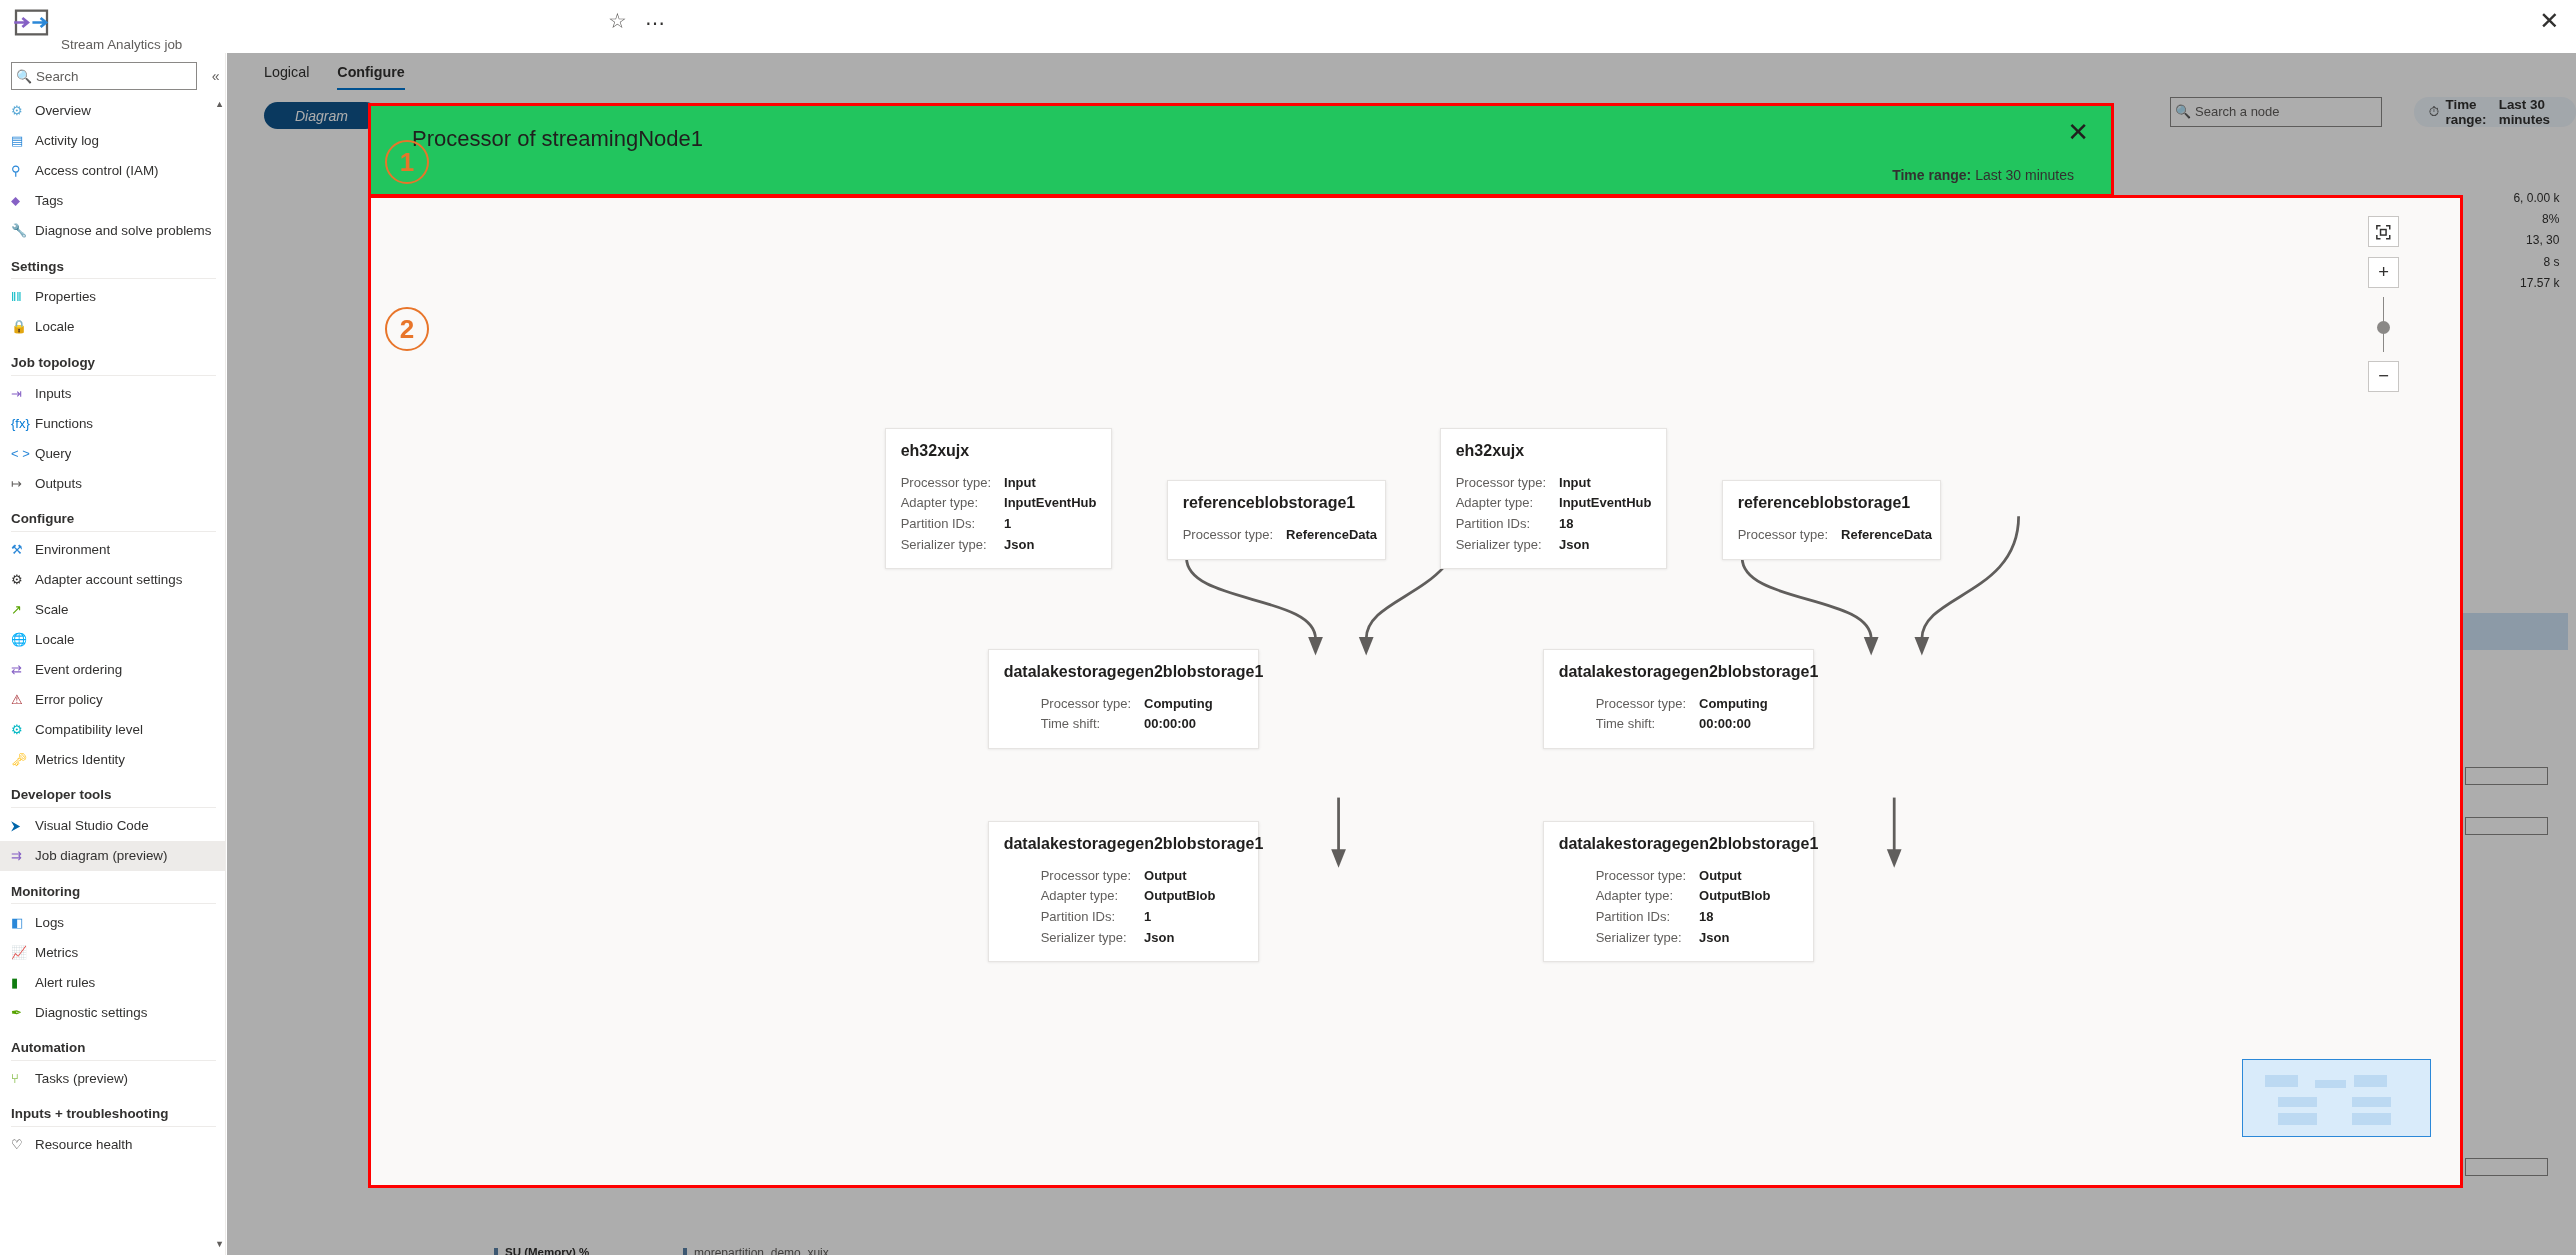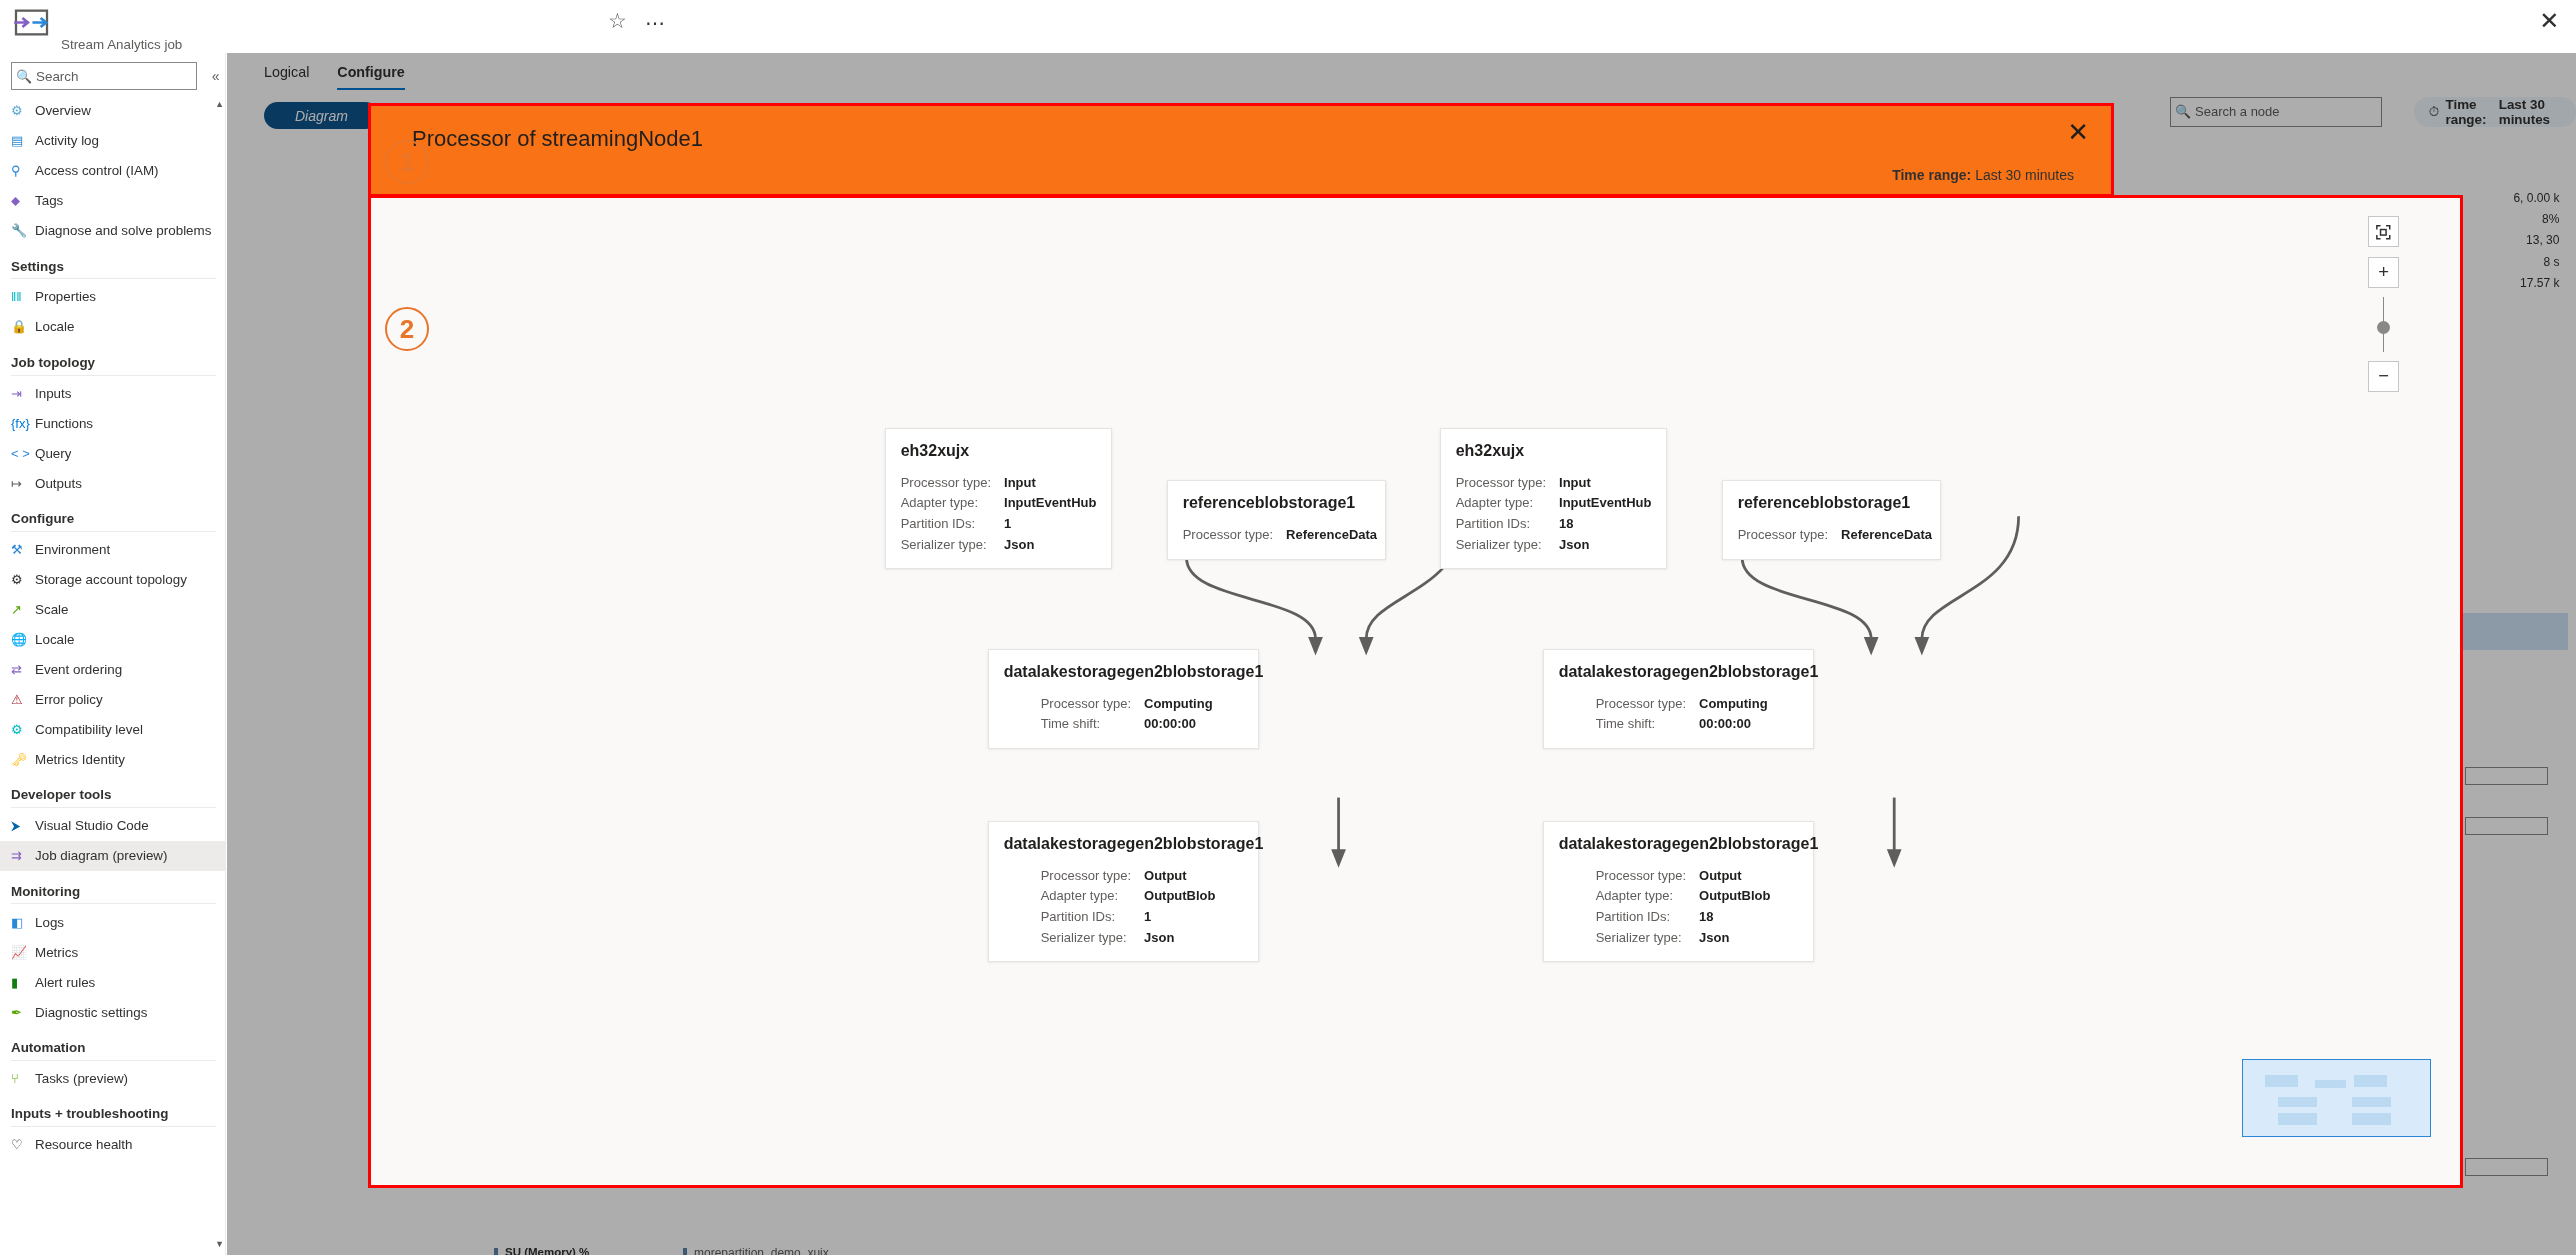--- a/index.html
+++ b/index.html
@@ -118,21 +118,21 @@
   .btile .bt-s { font-size: 12px; color: #605e5c; }
 
   .right-panel { position: absolute; left: 1879px; top: 134px; width: 470px; }
   .rp-row { font-size: 12px; color: #323130; text-align: right; padding: 3.7px 16.6px; }
   .blue-box { position: absolute; left: 2203px; top: 560px; width: 138px; height: 37px; background: #cfe4f7; }
   .dd { position: absolute; width: 83px; height: 18.4px; border: 0.9px solid #8a8886; background:#fff; }
   .dim-left { position: absolute; left: 227px; top: 53px; width: 2349px; height: 1202px; background: rgba(0,0,0,0.32); }
 
   .modal-head {
     position: absolute; left: 368px; top: 103px; width: 1746px; height: 94px;
-    background: #f97316; border: 3.7px solid #ff0000;
+    background: #22c55e; border: 3.7px solid #ff0000;
   }
   .modal-title { position: absolute; left: 41px; top: 20px; font-size: 22px; color: #201f1e; }
   .modal-close { position: absolute; right: 22px; top: 11px; font-size: 26px; color: #201f1e; cursor: pointer; font-weight: 300; }
   .modal-time { position: absolute; right: 37px; bottom: 11px; font-size: 14px; color: #323130; }
   .modal-time b { font-weight: bold; }
 
   .modal-body {
     position: absolute; left: 368px; top: 195px; width: 2095px; height: 993px;
     background: #faf9f8; border: 3.7px solid #ff0000;
   }
@@ -248,21 +248,21 @@
           <span class="nav-label">Outputs</span>
         </div>
         <div class="nav-group">Configure</div>
         <div class="nav-rule"></div>
         <div class="nav-item">
           <span class="nav-ico" style="color: rgb(43, 136, 216);">⚒</span>
           <span class="nav-label">Environment</span>
         </div>
         <div class="nav-item">
           <span class="nav-ico" style="color: rgb(50, 49, 48);">⚙</span>
-          <span class="nav-label">Storage account topology</span>
+          <span class="nav-label">Adapter account settings</span>
         </div>
         <div class="nav-item">
           <span class="nav-ico" style="color: rgb(87, 163, 0);">↗</span>
           <span class="nav-label">Scale</span>
         </div>
         <div class="nav-item">
           <span class="nav-ico" style="color: rgb(0, 120, 212);">🌐</span>
           <span class="nav-label">Locale</span>
         </div>
         <div class="nav-item">

